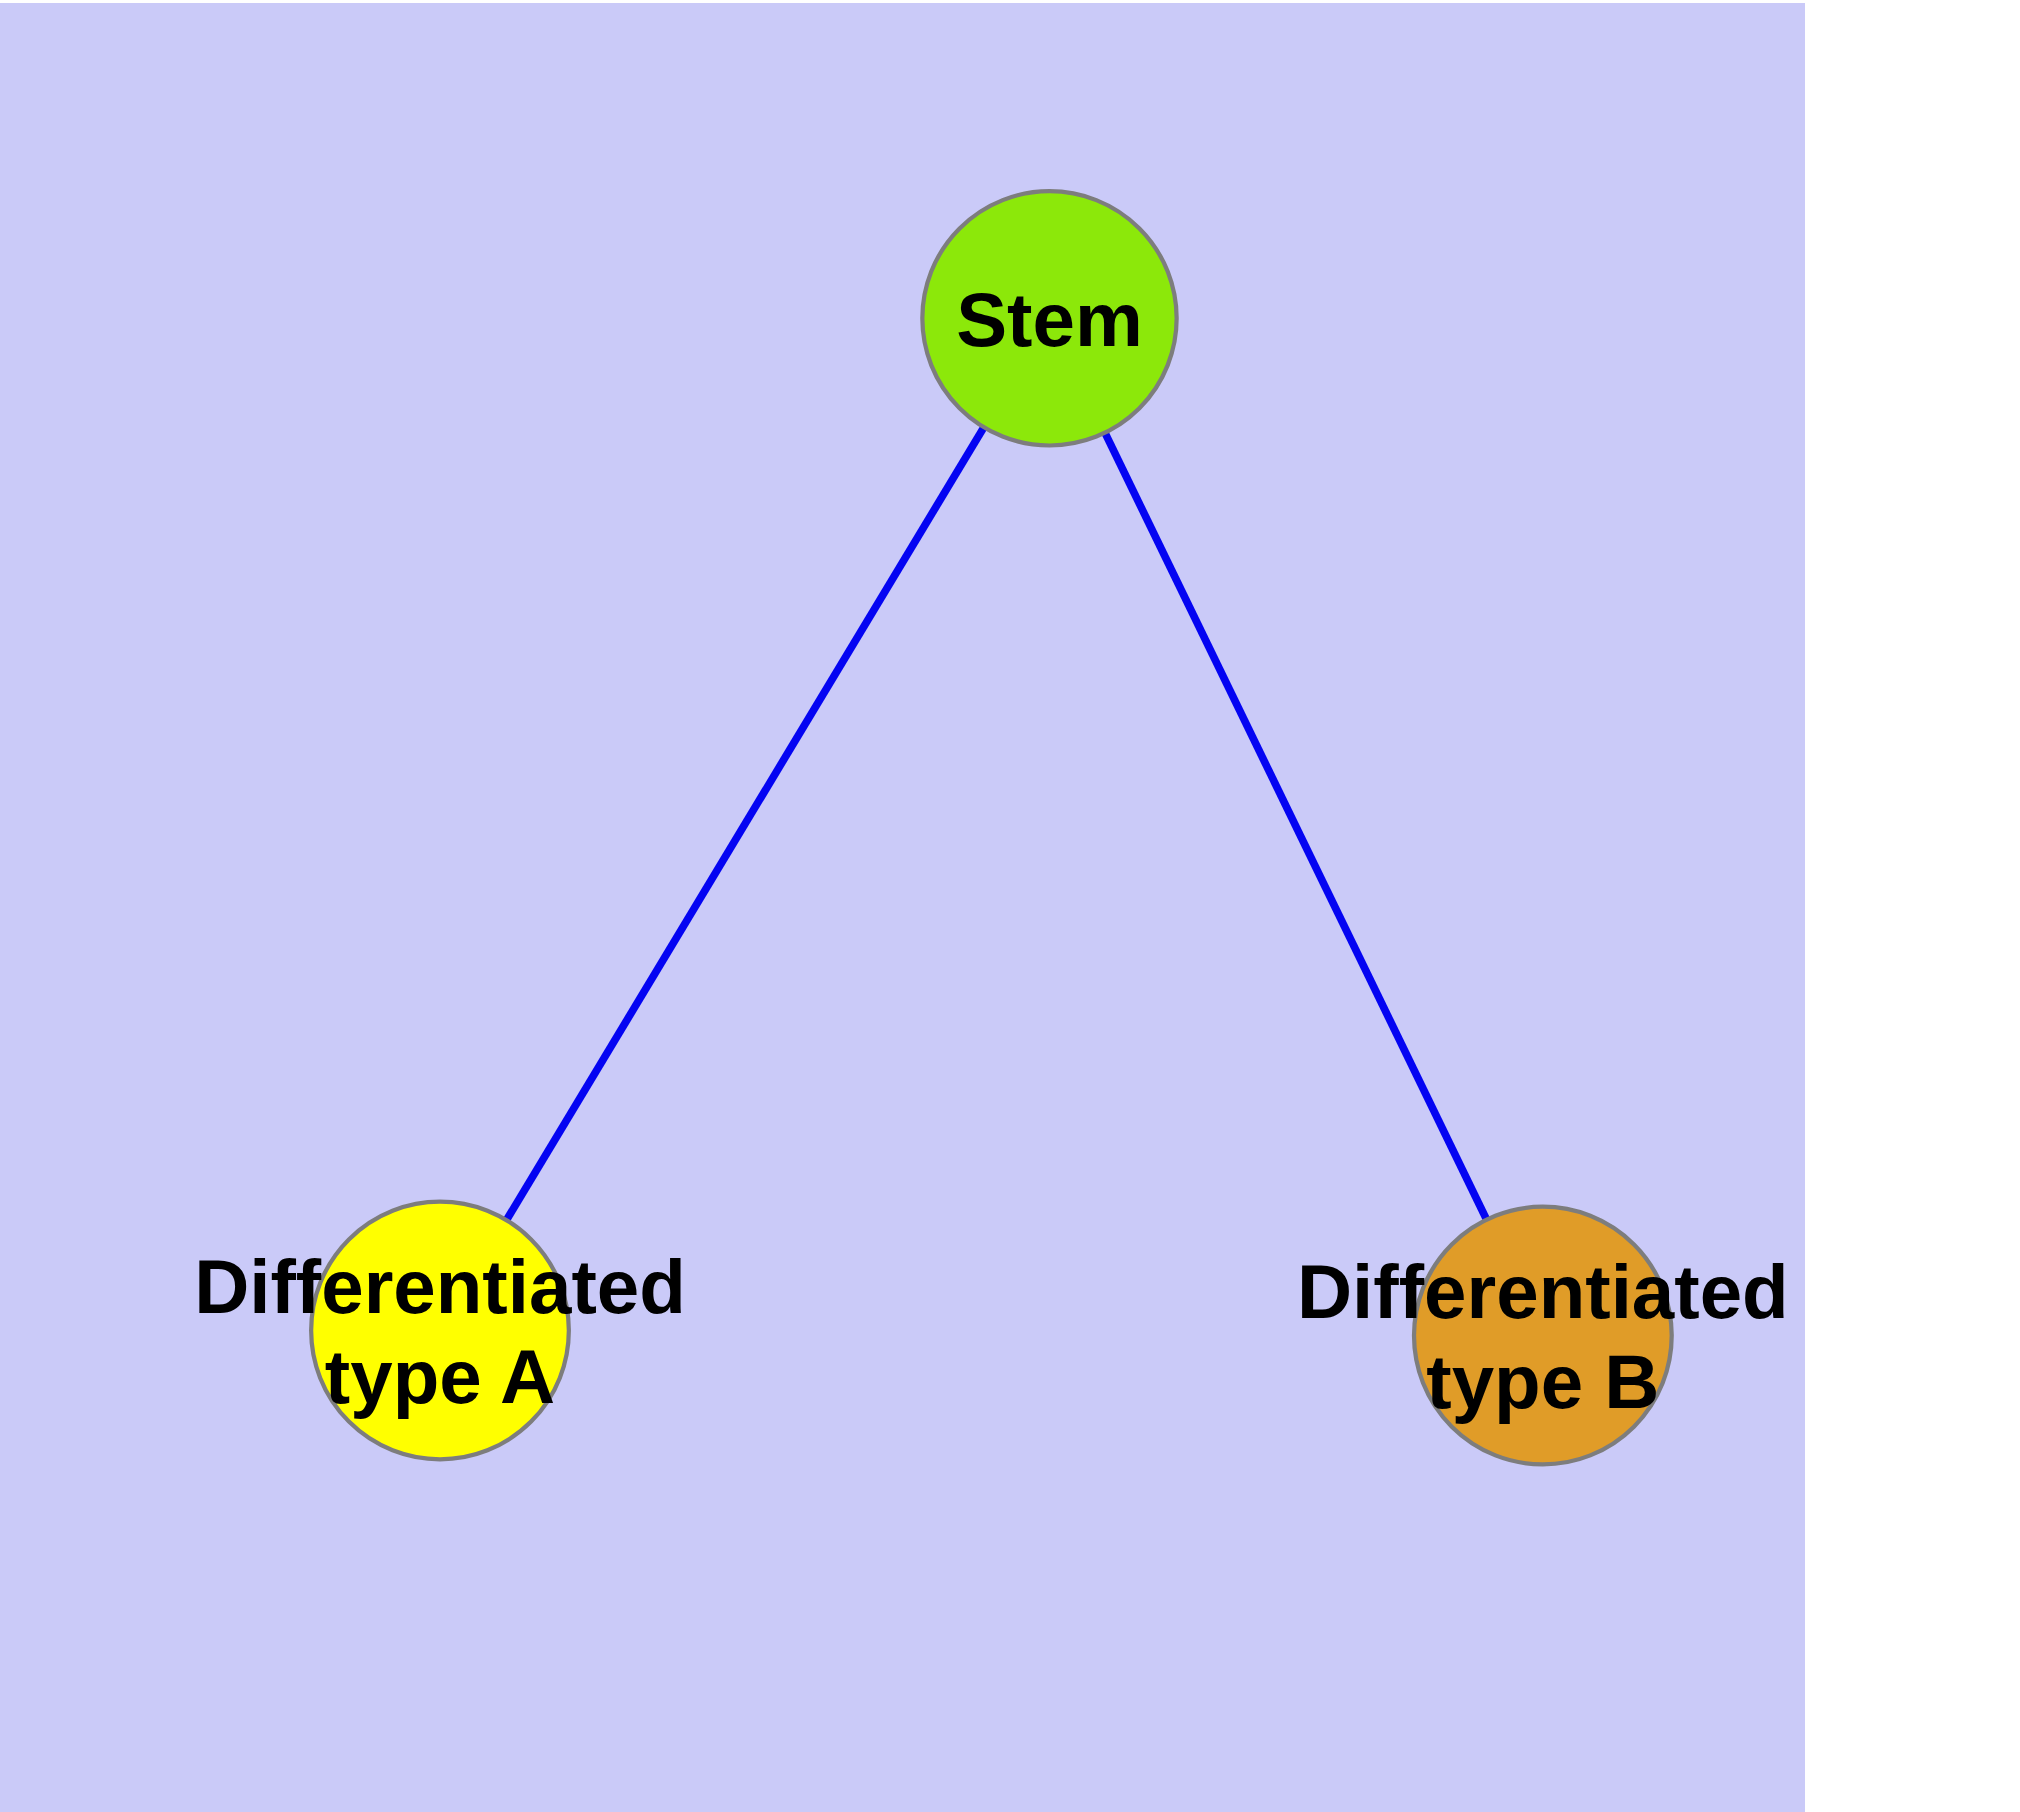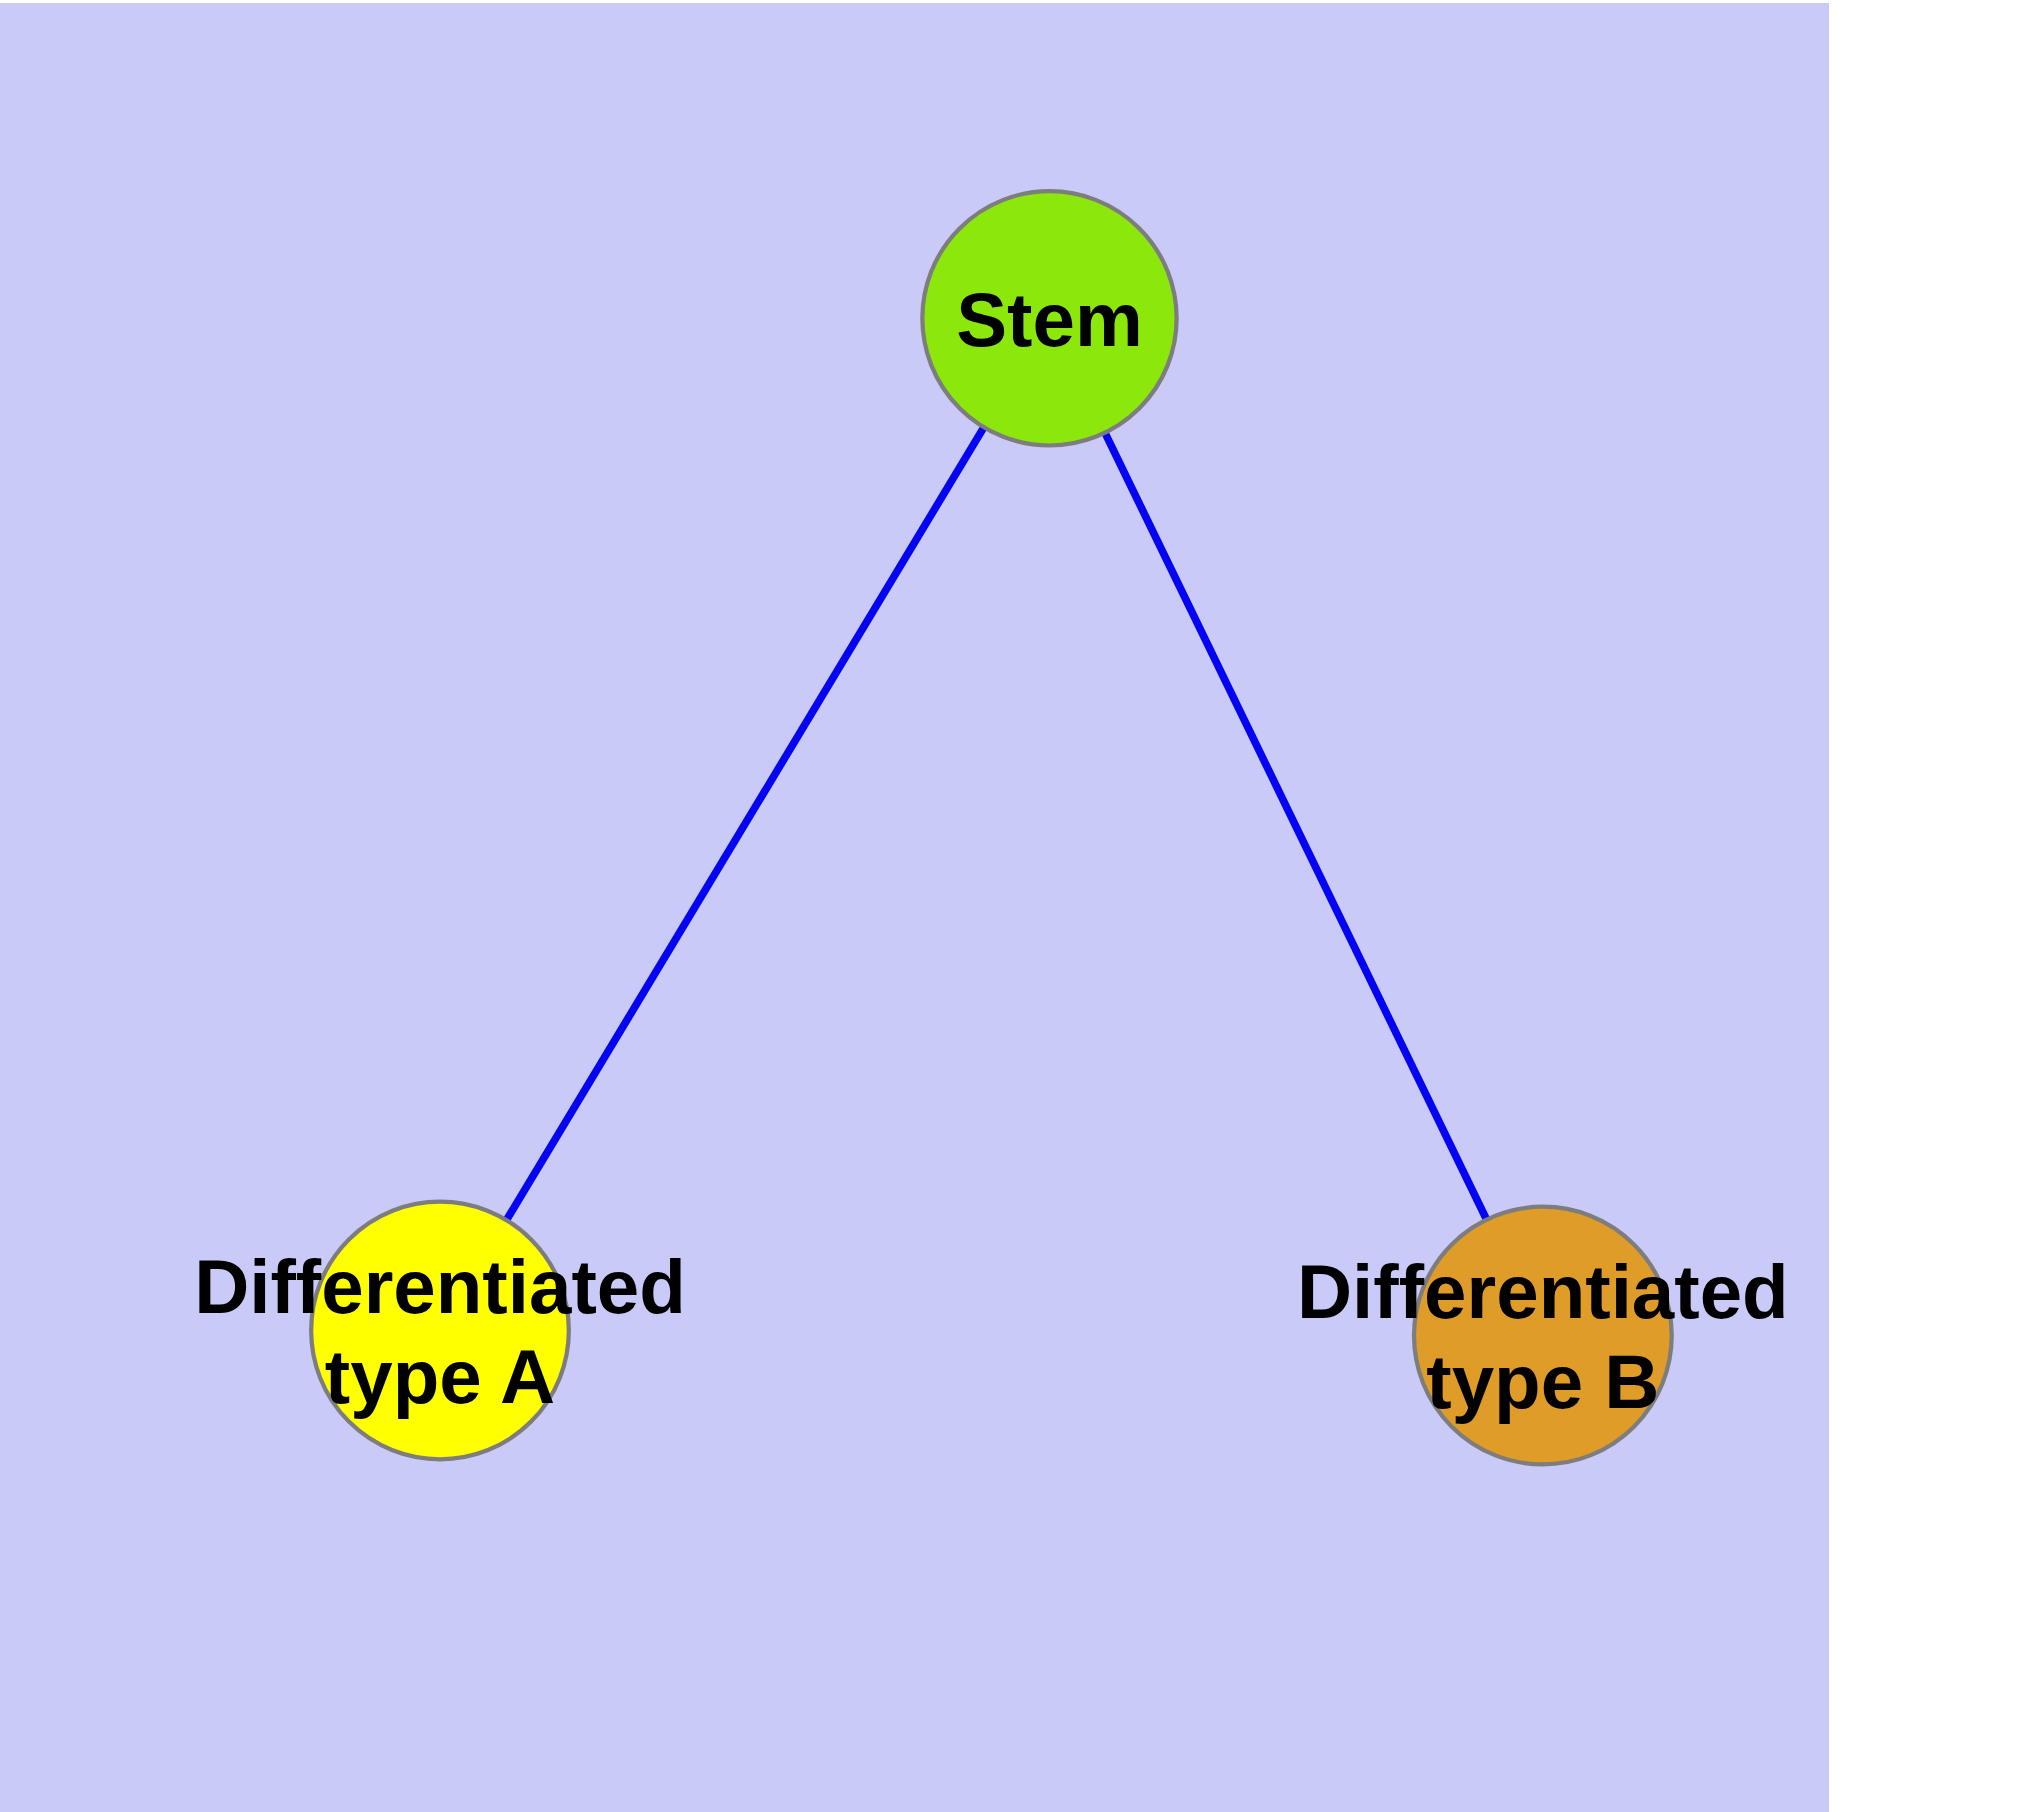--- a/index.html
+++ b/index.html
@@ -8,21 +8,20 @@
   }
   body {
     background: #ffffff;
     font-family: "Liberation Sans", sans-serif;
   }
   .canvas {
     position: relative;
     width: 1805px;
     height: 1812px;
     overflow: hidden;
-    padding-left: 24px;
   }
   .top-margin {
     position: absolute;
     top: 0; left: 0;
     width: 100%;
     height: 3.4px;
   }
   .graph-svg {
     position: absolute;
     top: 3.4px;

